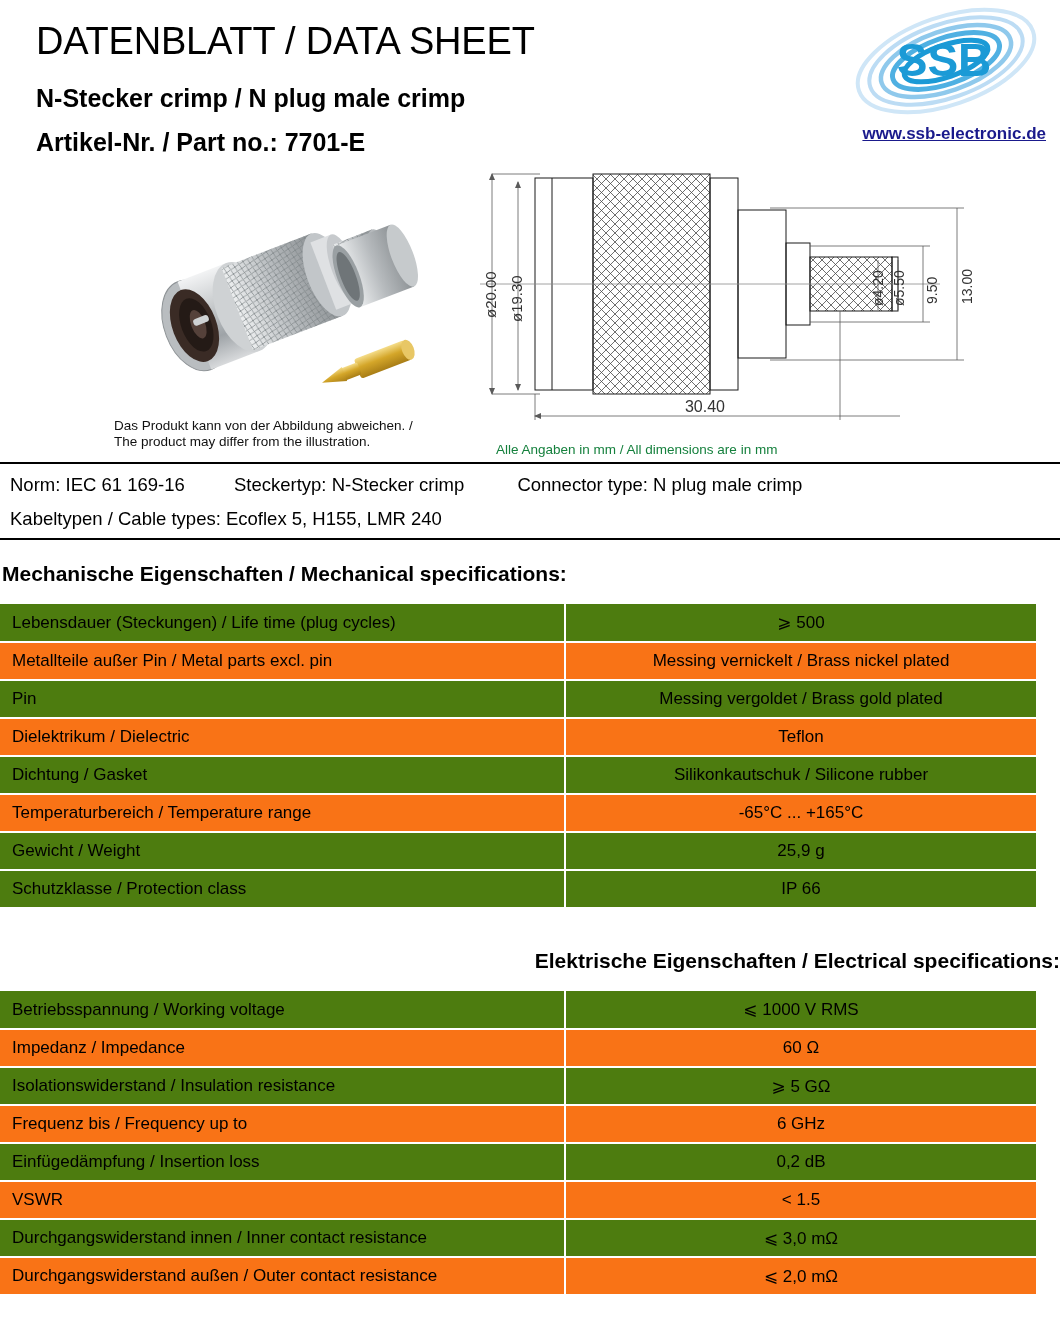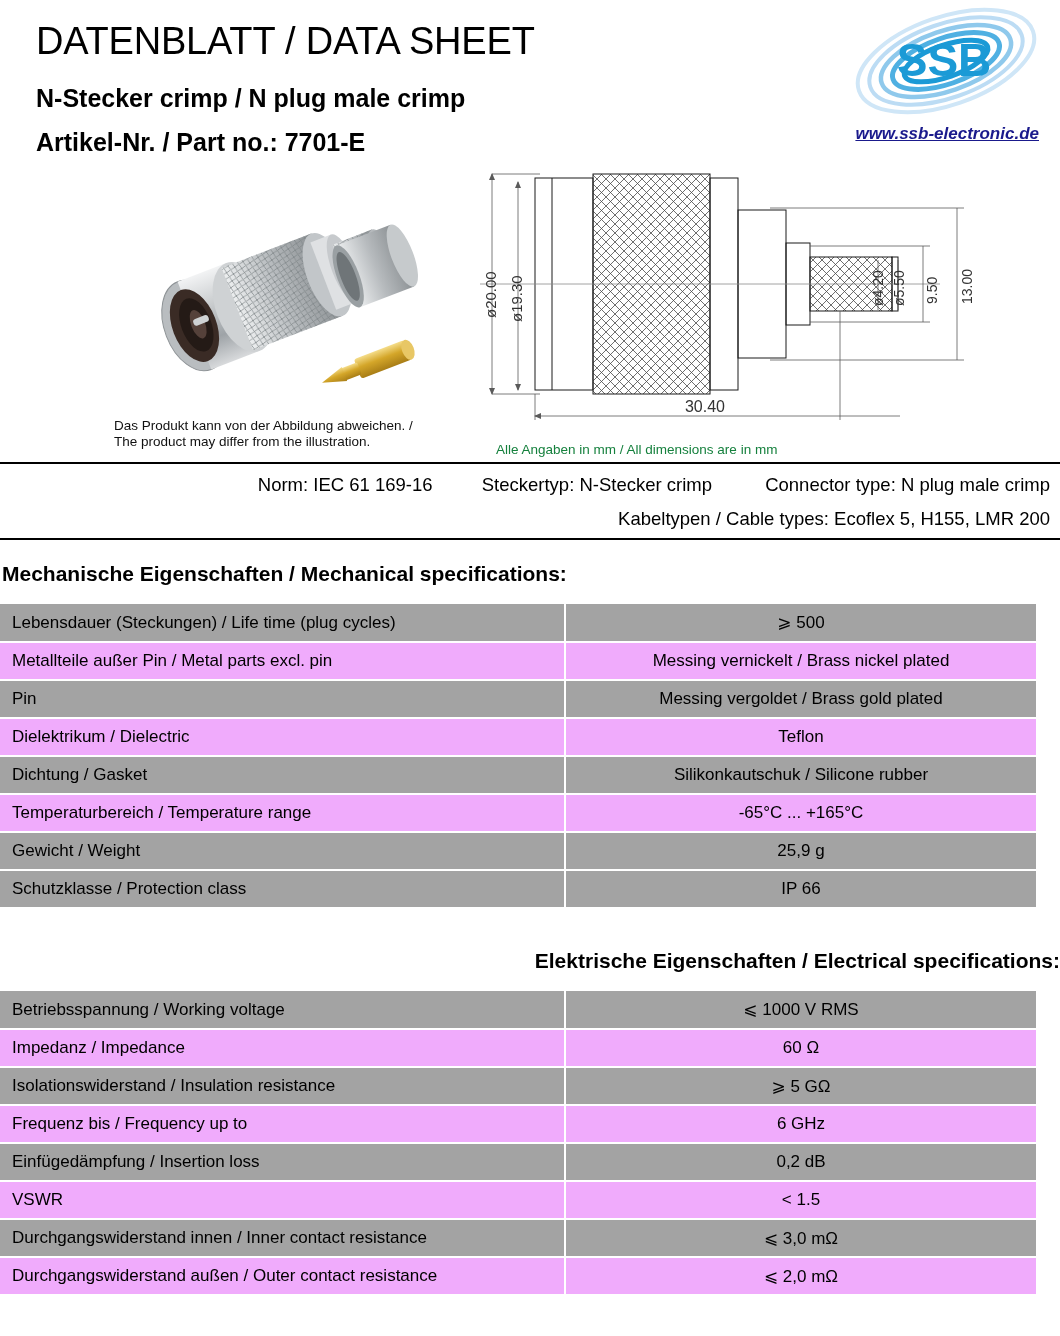--- a/index.html
+++ b/index.html
@@ -25,42 +25,42 @@
     font-size: 25px; font-weight: bold; white-space: nowrap;
   }
   .title-sub2 {
     position: absolute; left: 36px; top: 128px;
     font-size: 25px; font-weight: bold; white-space: nowrap;
   }
 
   
   .logo-wrap { position: absolute; right: 14px; top: 6px; width: 200px; height: 115px; }
   .logo-url {
-    position: absolute; right: 21px; top: 124px;
-    font-size: 17px; font-weight: bold; font-style: italic;
+    position: absolute; right: 14px; top: 124px;
+    font-size: 17px; font-weight: bold; 
     color: #1a1a8c; text-decoration: underline; white-space: nowrap;
   }
 
   
   .media-row { position: relative; height: 292px; }
 
   .photo-box { position: absolute; left: 120px; top: 8px; width: 310px; height: 235px; }
   .caption-left {
     position: absolute; left: 114px; top: 248px;
     font-size: 13.5px; line-height: 16px; color: #111;
   }
   .caption-drawing {
     position: absolute; left: 496px; top: 272px;
     font-size: 13.5px; color: #15803d;
   }
   .drawing-box { position: absolute; left: 480px; top: 0px; width: 520px; height: 255px; }
 
   
   .rule { height: 2px; background: #000; width: 100%; }
-  .norm-block { padding: 10px 10px 8px 10px; text-align: right; }
+  .norm-block { padding: 10px 10px 8px 10px; }
   .norm-line-1 { font-size: 18.5px; white-space: nowrap; margin-bottom: 12px; }
   .norm-line-1 .seg-2 { margin-left: 44px; }
   .norm-line-1 .seg-3 { margin-left: 48px; }
   .norm-line-2 { font-size: 18.5px; white-space: nowrap; }
 
   
   .section-title {
     font-size: 21px; font-weight: bold;
     padding-left: 2px;
   }
@@ -71,22 +71,22 @@
   table.spec {
     width: 1038px; border-collapse: collapse; table-layout: fixed;
   }
   table.spec td {
     font-size: 17px; height: 38px; vertical-align: middle;
     border-right: 2px solid #ffffff;
     border-bottom: 2px solid #ffffff;
   }
   table.spec td.k { width: 565px; padding-left: 12px; text-align: left; }
   table.spec td.v { text-align: center; }
-  table.spec tr.odd  td { background: #a3a3a3; }
-  table.spec tr.even td { background: #f0abfc; }
+  table.spec tr.odd  td { background: #4d7c0f; }
+  table.spec tr.even td { background: #f97316; }
 
   
   svg text { font-family: "Liberation Sans", sans-serif; }
 </style>
 </head>
 <body>
 
 <div class="page">
 
   <div class="header">
@@ -248,21 +248,21 @@
     <div class="caption-drawing">Alle Angaben in mm / All dimensions are in mm</div>
   </div>
 
   <div class="rule"></div>
   <div class="norm-block">
     <div class="norm-line-1">
       <span>Norm: IEC 61 169-16</span>
       <span class="seg-2">Steckertyp: N-Stecker crimp</span>
       <span class="seg-3">Connector type: N plug male crimp</span>
     </div>
-    <div class="norm-line-2">Kabeltypen / Cable types: Ecoflex 5, H155, LMR 200</div>
+    <div class="norm-line-2">Kabeltypen / Cable types: Ecoflex 5, H155, LMR 240</div>
   </div>
   <div class="rule"></div>
 
   <div class="section-title mech">Mechanische Eigenschaften / Mechanical specifications:</div>
   <table class="spec">
     <tbody>
         <tr class="odd">
           <td class="k">Lebensdauer (Steckungen) / Life time (plug cycles)</td>
           <td class="v">⩾ 500</td>
         </tr>

